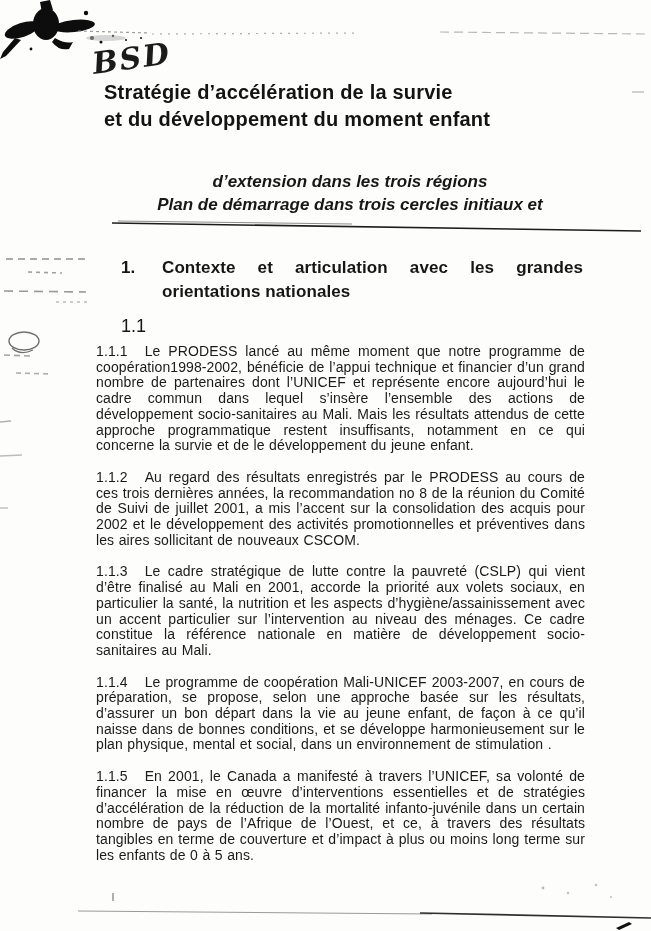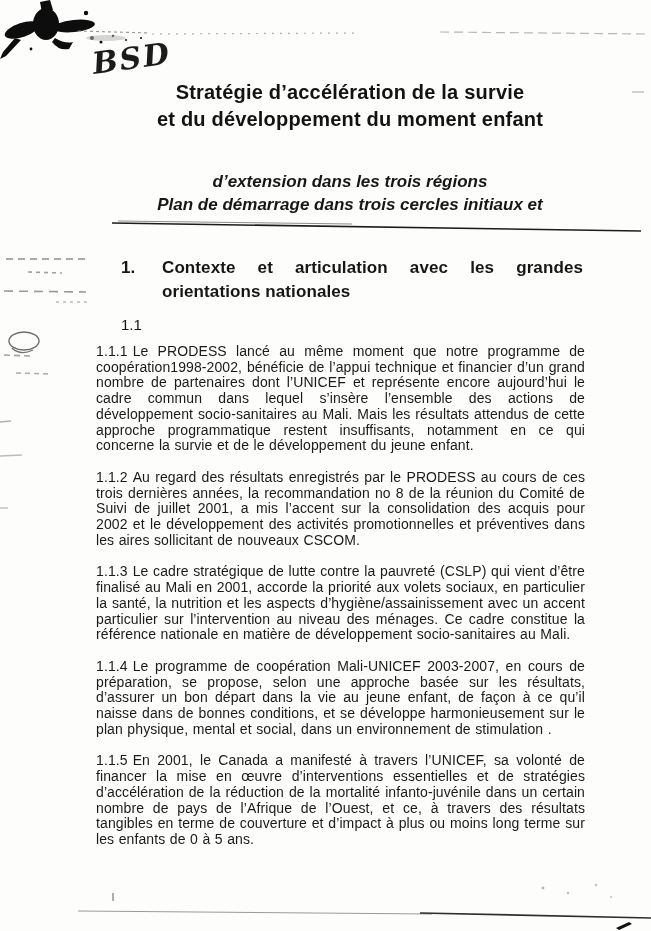--- a/index.html
+++ b/index.html
@@ -5,44 +5,44 @@
   html,body { margin:0; padding:0; background:#e8e8e8; }
   .page {
     position:relative; width:651px; height:931px; margin:0 auto;
     background:#fdfdfc; overflow:hidden;
     font-family:"Liberation Sans", sans-serif; color:#161616;
   }
   .artifacts { position:absolute; inset:0; width:651px; height:931px; pointer-events:none; }
 
   .title {
     position:absolute; top:79px; left:104px; width:492px;
-    text-align:center; font-weight:bold; font-size:20px; line-height:26.5px;
+    text-align:left; font-weight:bold; font-size:20px; line-height:26.5px;
     letter-spacing:.2px; color:#131313;
   }
   .subtitle {
     position:absolute; top:170px; left:104px; width:492px;
     text-align:center; font-weight:bold; font-style:italic;
     font-size:17px; line-height:23px; color:#171717;
   }
   .section { position:absolute; top:256px; left:121px; width:462px; display:flex; }
   .section-num { width:41px; font-weight:bold; font-size:17px; line-height:23.5px; }
   .section-text {
     flex:1; font-weight:bold; font-size:17px; line-height:23.5px;
     text-align:justify; letter-spacing:.1px;
   }
-  .subsection { position:absolute; top:316px; left:121px; font-size:15px; display:flex; }
+  .subsection { position:absolute; top:316px; left:121px; font-size:18px; display:flex; }
   .subsection-num { width:37px; }
   .subsection-text { text-decoration:underline; text-underline-offset:3px; }
 
   .bodytext { position:absolute; top:344px; left:96px; width:489px; }
   .para {
     margin:0 0 16px 0; font-size:14px; line-height:15.7px;
     text-align:justify; letter-spacing:.1px; word-spacing:.5px; color:#1a1a1a;
   }
-  .pnum { padding-right:5px; }
+  .pnum { padding-right:17px; }
 </style>
 </head>
 <body>
 
 <div class="page">
 
   <svg class="artifacts" viewBox="0 0 651 931" xmlns="http://www.w3.org/2000/svg">
 
     <g fill="#0d0d0d">
       <ellipse cx="46" cy="24" rx="13" ry="16"></ellipse>

